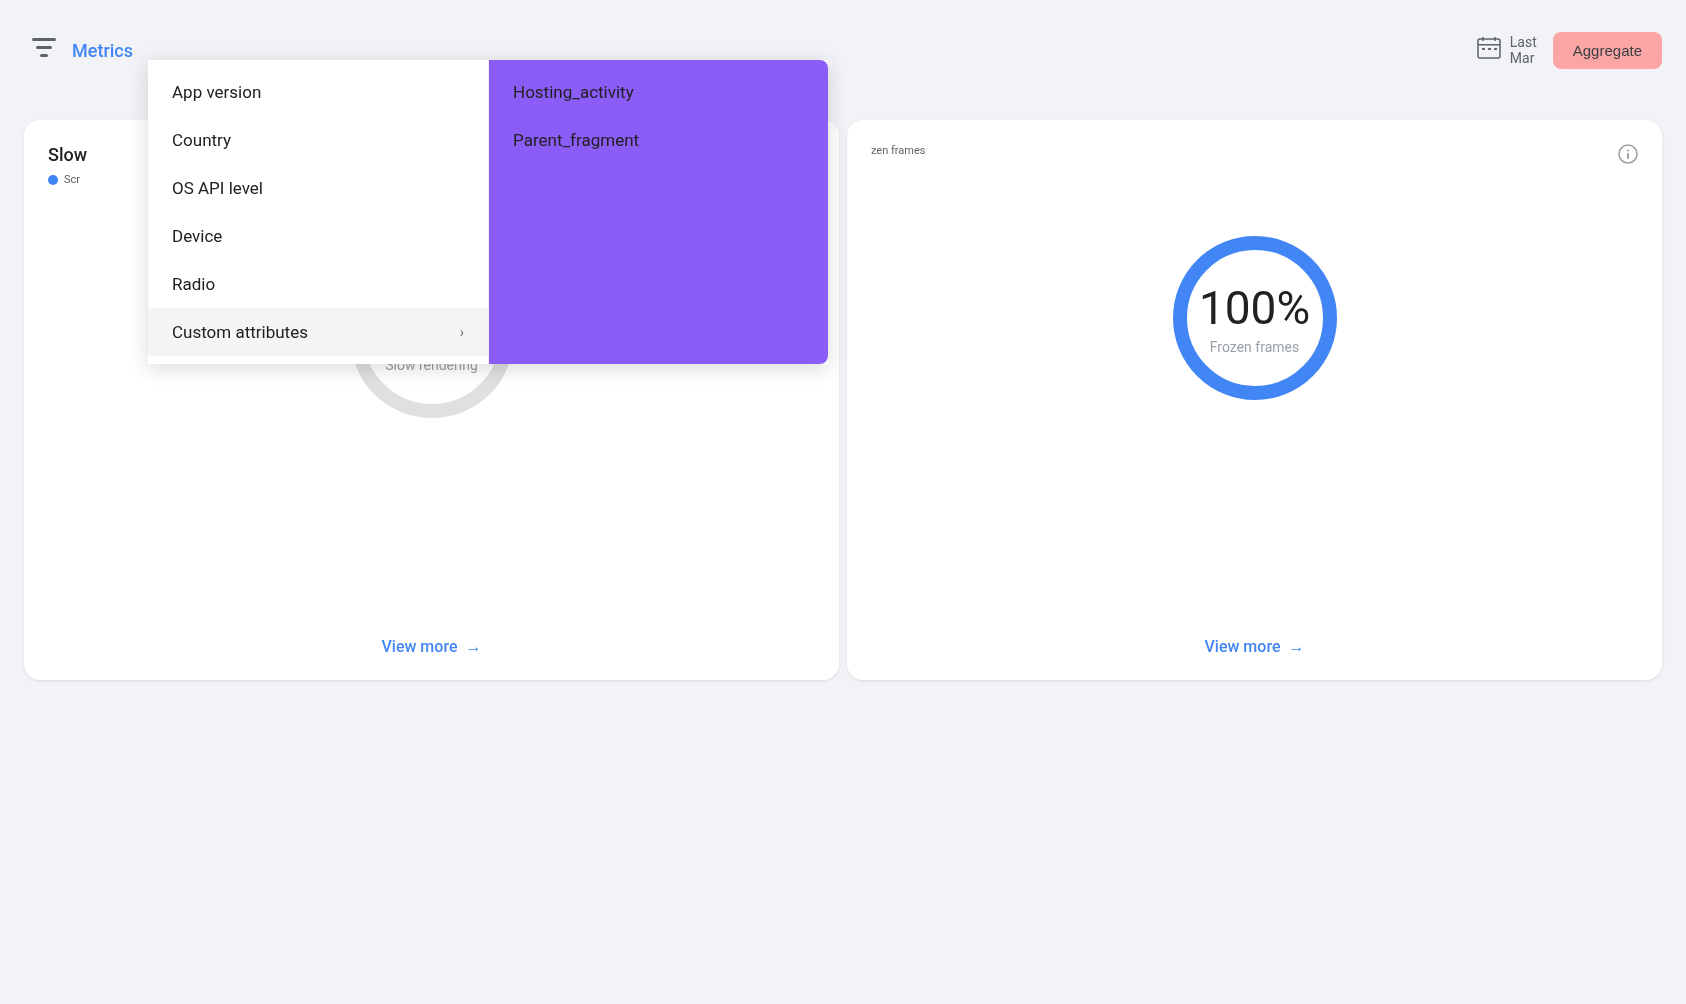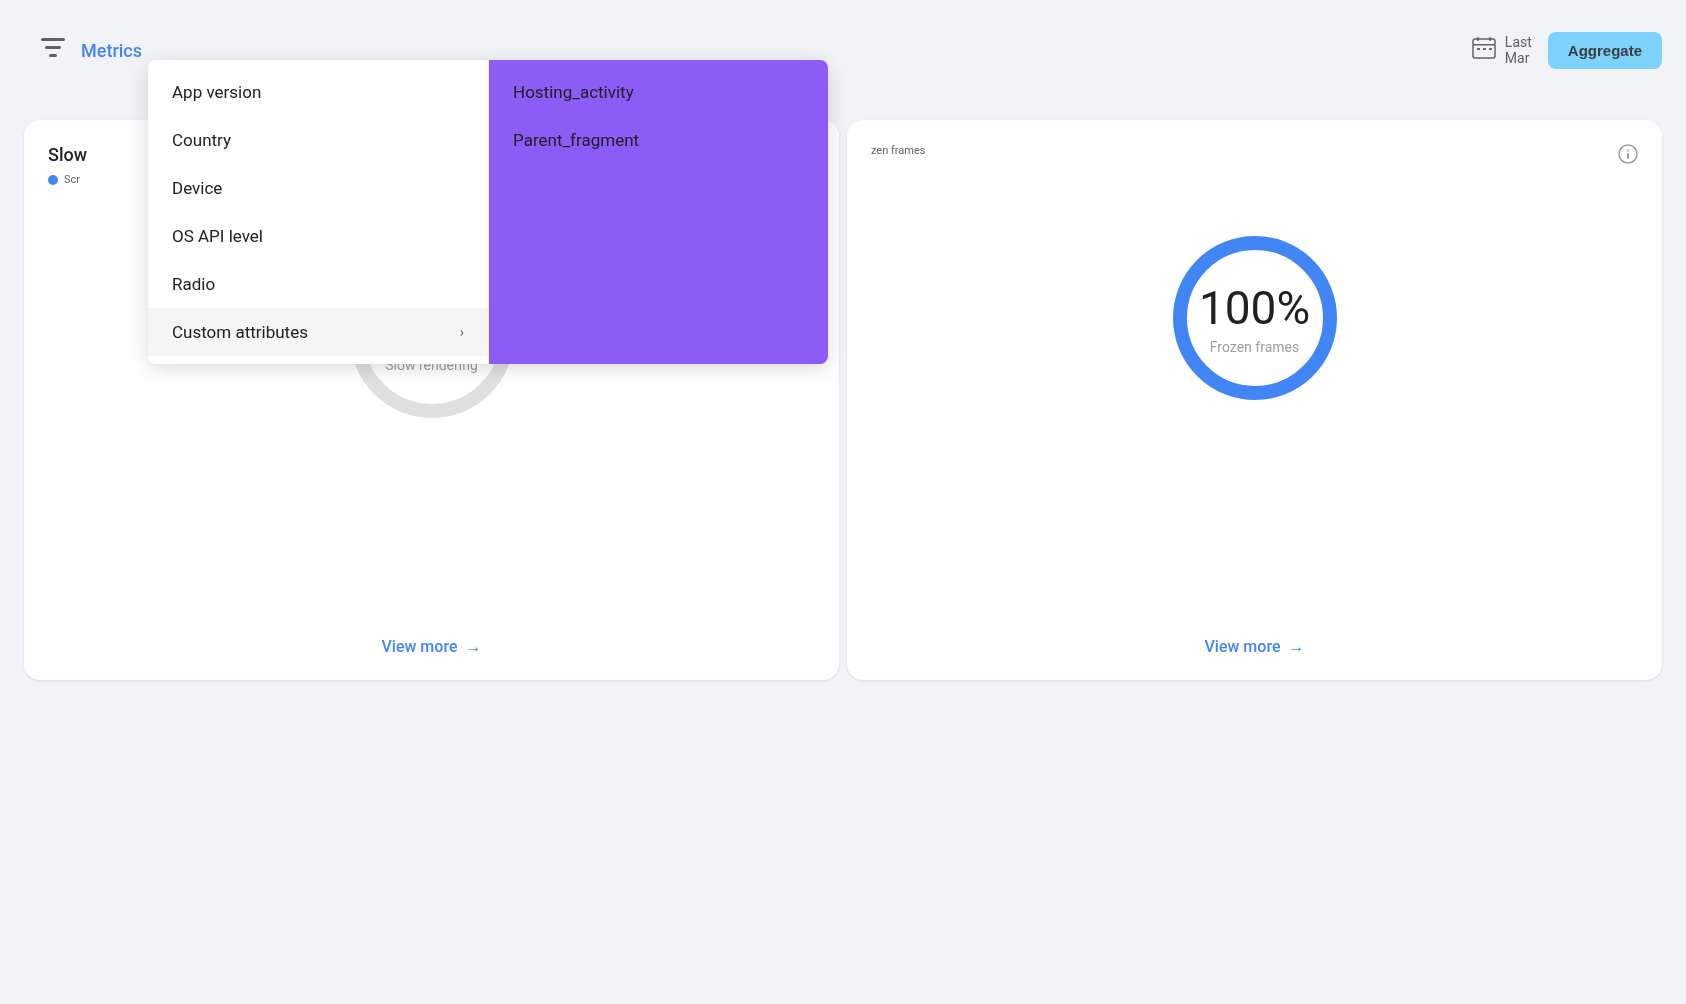--- a/index.html
+++ b/index.html
@@ -9,21 +9,21 @@
       width: 1686px;
       height: 1004px;
       overflow: hidden;
       position: relative;
     }
 
     
     .top-bar {
       position: absolute;
       top: 0;
-      left: 17px;
+      left: 8px;
       right: 0;
       height: 100px;
       display: flex;
       align-items: center;
       padding: 11px 24px;
       justify-content: space-between;
     }
 
     .filter-icon-area {
       display: flex;
@@ -61,27 +61,27 @@
       font-size: 22px;
       color: #5f6368;
     }
 
     .date-text {
       font-size: 14px;
       color: #5f6368;
     }
 
     .aggregate-btn {
-      background: #7dd3fc;
+      background: #fca5a5;
       border: none;
       border-radius: 8px;
       padding: 10px 20px;
       font-size: 15px;
       color: #3c4043;
-      font-weight: 700;
+      font-weight: 400;
       cursor: pointer;
     }
 
     
     .main-content {
       position: absolute;
       top: 100px;
       left: 0;
       right: 0;
       bottom: 0;
@@ -181,21 +181,21 @@
       gap: 8px;
     }
 
     
     .dropdown-overlay {
       position: absolute;
       top: 60px;
       left: 148px;
       z-index: 100;
       display: flex;
-      border-radius: 12px;
+      border-radius: 0;
       box-shadow: 0 4px 20px rgba(0,0,0,0.15);
       background: white;
     }
 
     .dropdown-left {
       width: 340px;
       border-radius: 8px 0 0 8px;
       padding: 8px 0;
       background: white;
     }
@@ -353,24 +353,24 @@
 
 <div class="dropdown-overlay">
   <div class="dropdown-left">
     <div class="menu-item">
       <span>App version</span>
     </div>
     <div class="menu-item">
       <span>Country</span>
     </div>
     <div class="menu-item">
+      <span>OS API level</span>
+    </div>
+    <div class="menu-item">
       <span>Device</span>
-    </div>
-    <div class="menu-item">
-      <span>OS API level</span>
     </div>
     <div class="menu-item">
       <span>Radio</span>
     </div>
     <div class="menu-item active">
       <span>Custom attributes</span>
       <span class="chevron-right">›</span>
     </div>
   </div>
   <div class="dropdown-right">

